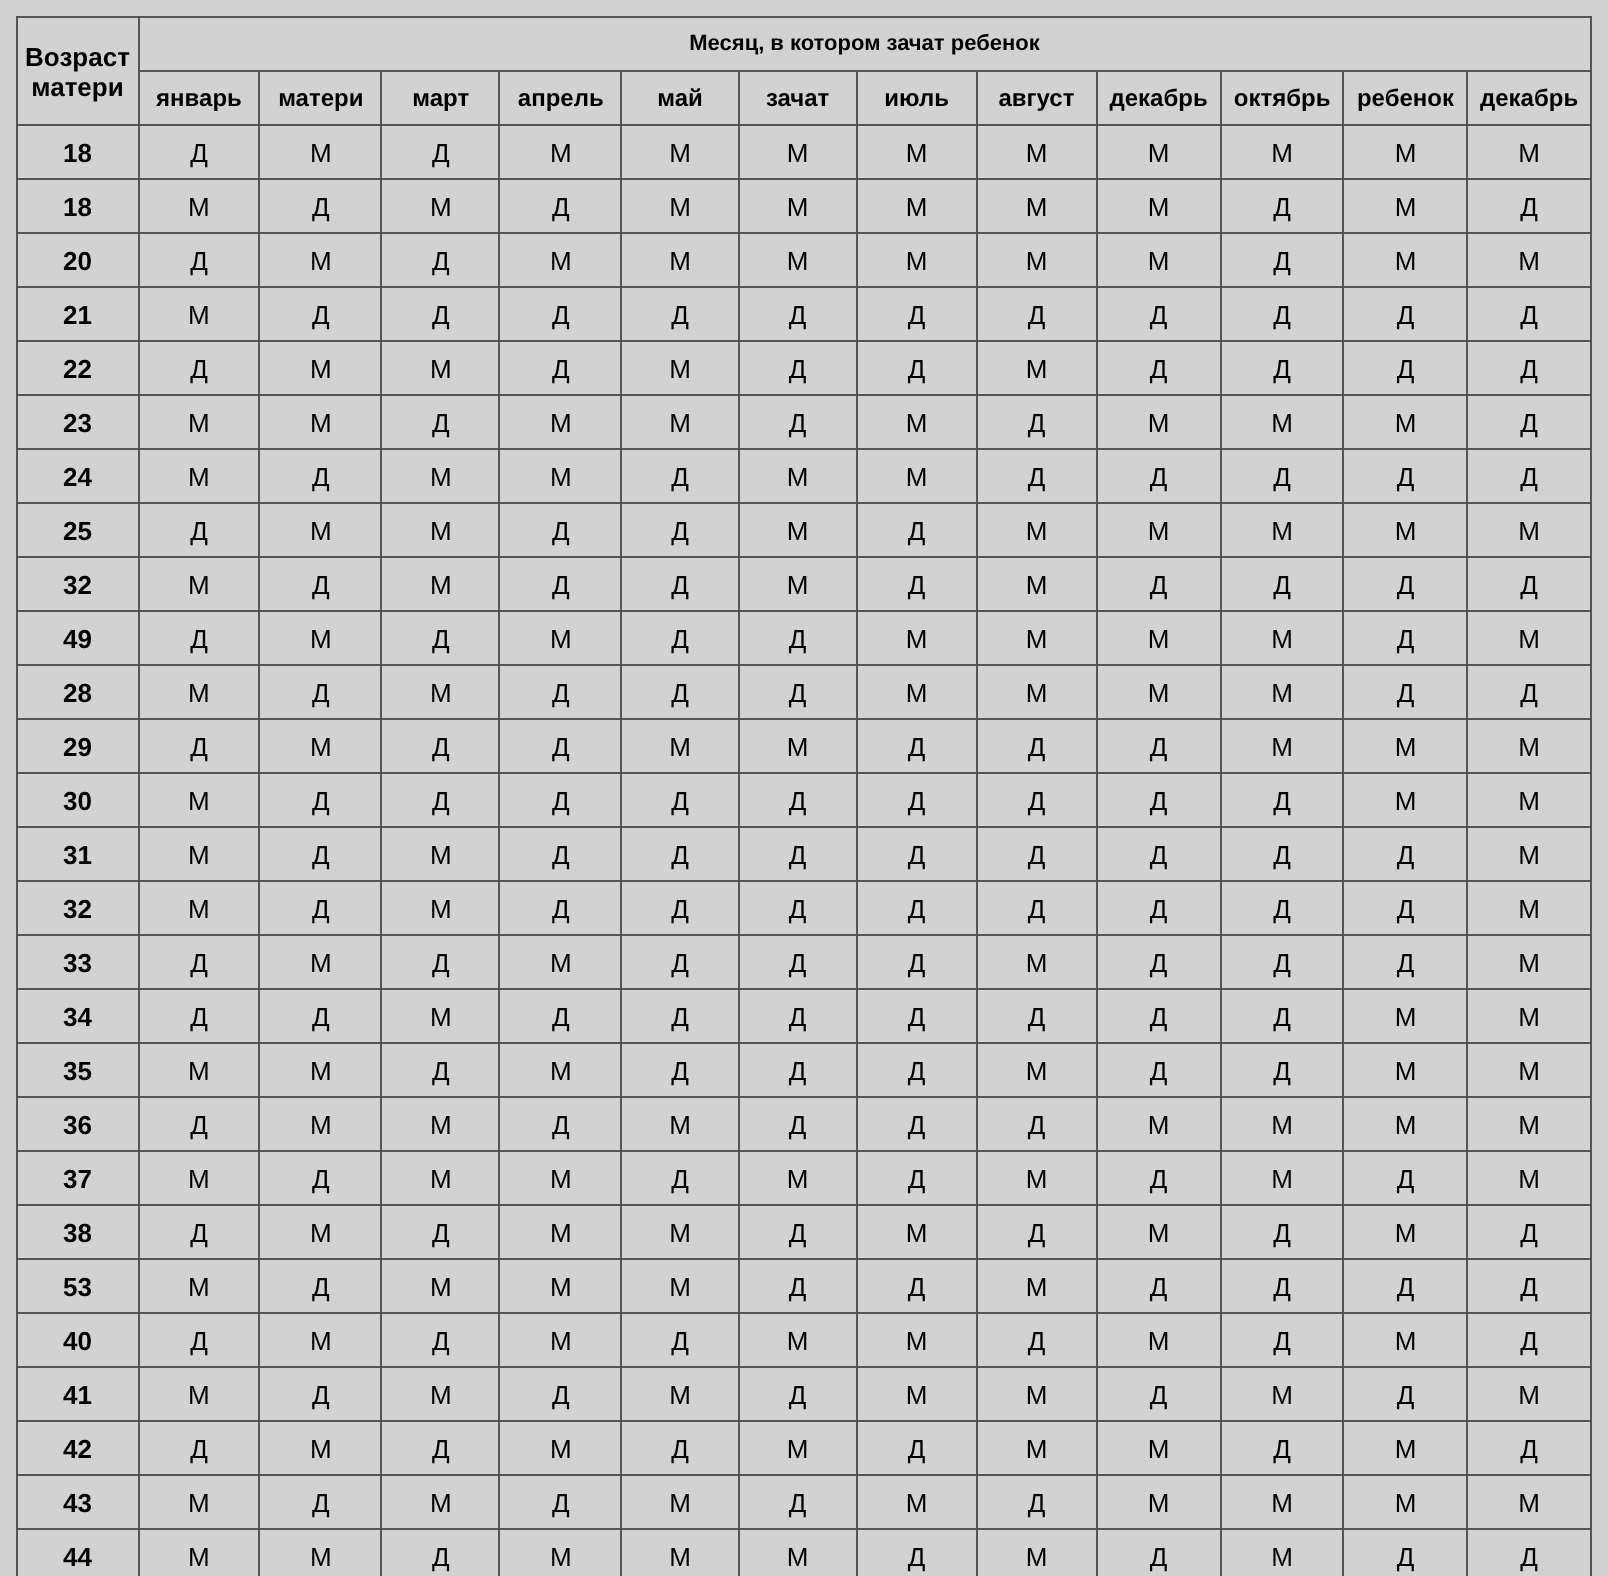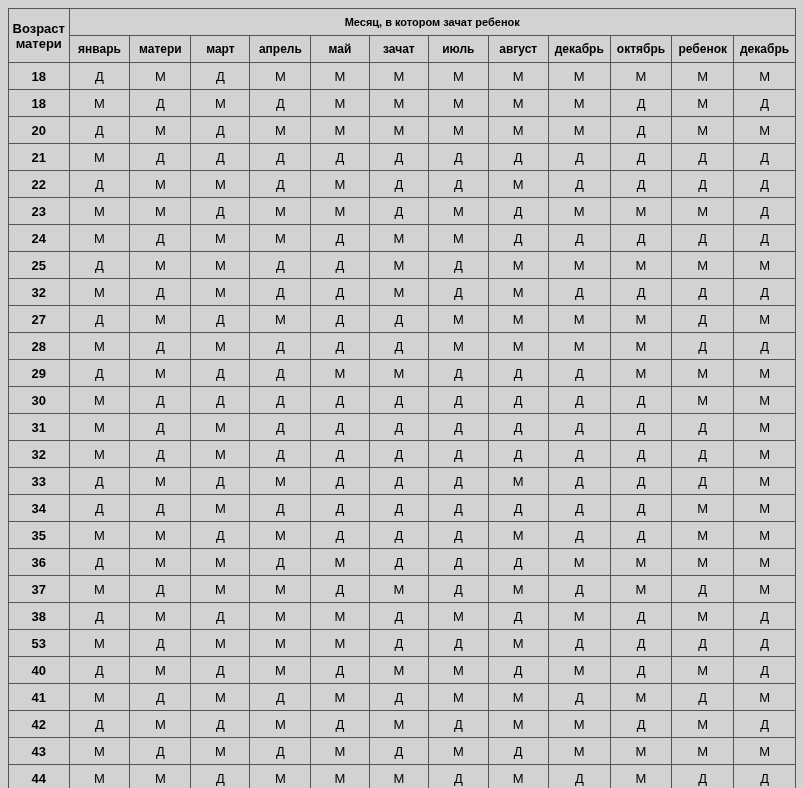--- a/index.html
+++ b/index.html
@@ -196,21 +196,21 @@
         <td>Д</td>
         <td>М</td>
         <td>Д</td>
         <td>М</td>
         <td>Д</td>
         <td>Д</td>
         <td>Д</td>
         <td>Д</td>
       </tr>
       <tr>
-        <td class="row-header">27</td>
+        <td class="row-header">49</td>
         <td>Д</td>
         <td>М</td>
         <td>Д</td>
         <td>М</td>
         <td>Д</td>
         <td>Д</td>
         <td>М</td>
         <td>М</td>
         <td>М</td>
         <td>М</td>

